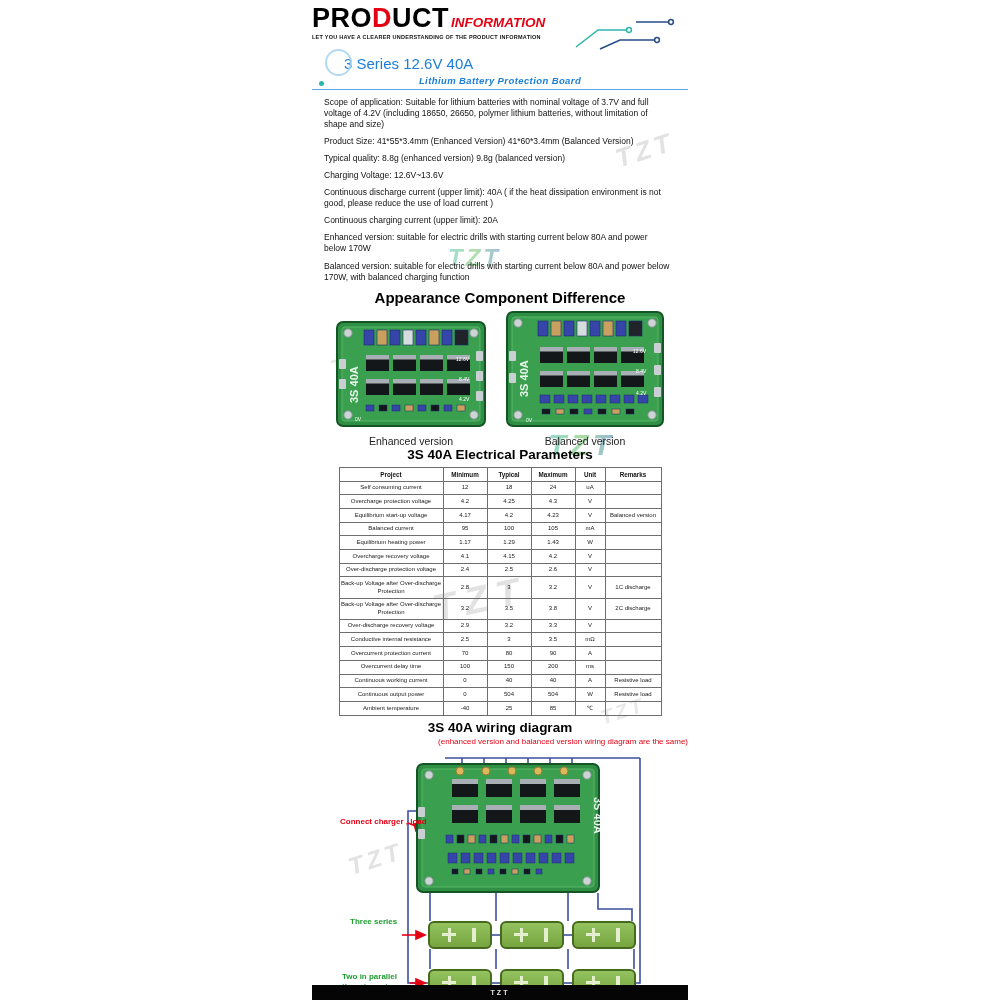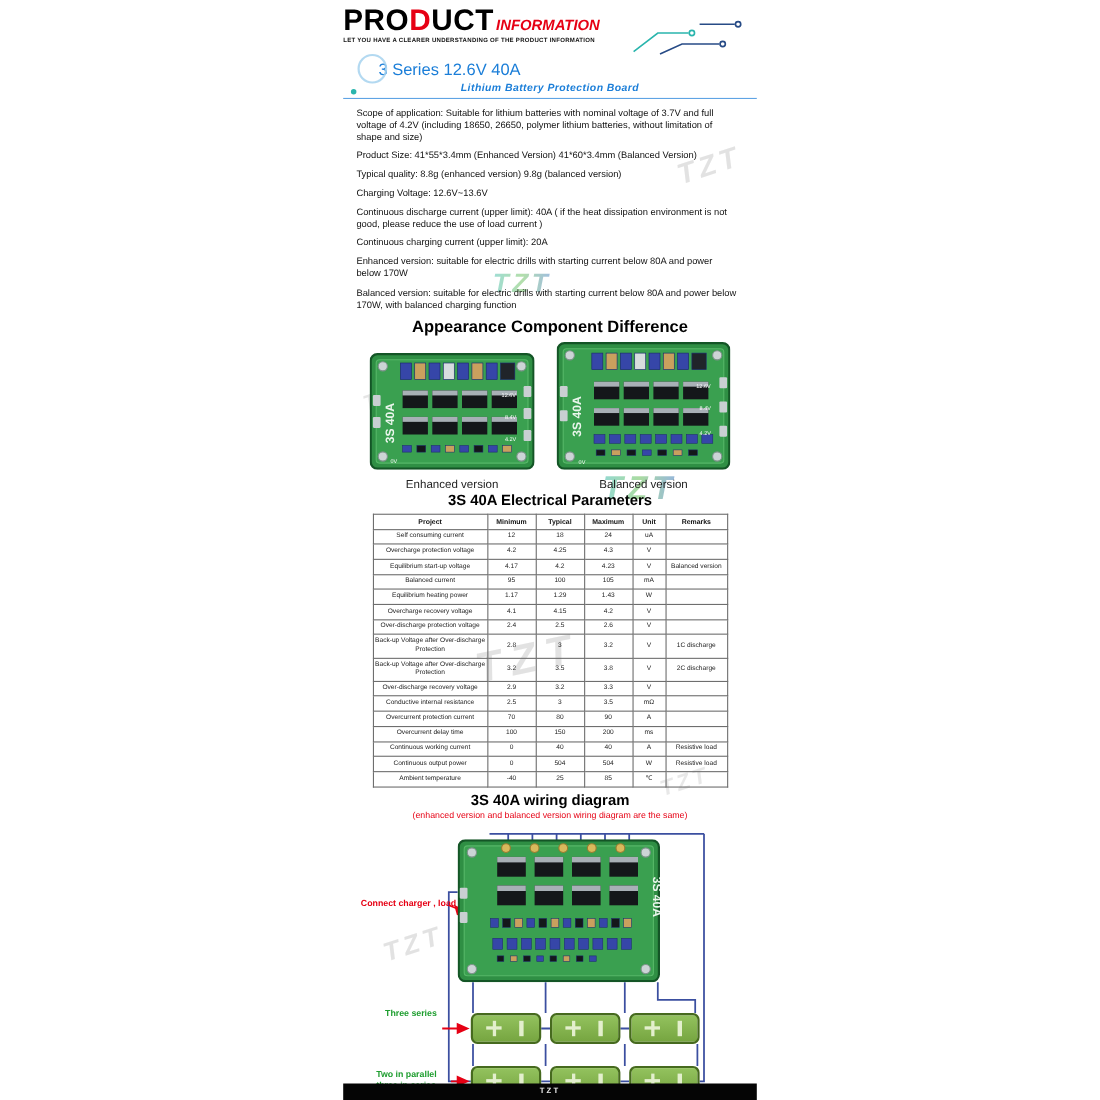--- a/index.html
+++ b/index.html
@@ -26,21 +26,21 @@
 
   
   .spec-list{list-style:none;margin:7px 18px 0 12px}
   .spec-item{font-size:8.5px;line-height:1.3;margin-bottom:6px;color:#111}
 
   
   .section{font-weight:bold;text-align:center;color:#000}
   .appearance-heading{font-size:15px;margin-top:6px}
   .params-heading{font-size:13.5px;}
   .wiring-heading{font-size:13.5px;margin-top:4px}
-  .wiring-note{font-size:8px;color:#e60014;text-align:center;margin-top:2px}
+  .wiring-note{font-size:8px;color:#e60014;text-align:right;margin-top:2px}
 
   
   .boards{display:flex;justify-content:center;align-items:flex-end;gap:20px;margin-top:5px}
   .board-col{display:flex;flex-direction:column;align-items:center}
   .board-label{font-size:10.5px;margin-top:8px;color:#222}
 
   
   table.params{border-collapse:collapse;margin:5px auto 0;width:322px;table-layout:fixed}
   .params th{font-size:6.3px;font-weight:bold;border:1px solid #6e6e6e;padding:3px 1px;text-align:center}
   .params td{font-size:6px;border:1px solid #6e6e6e;padding:2.6px 1px;text-align:center;color:#222;line-height:1.25}
@@ -550,21 +550,21 @@
       </div>
     <div class="battery" style="left:188px;top:218px">
         <span class="plus"></span>
         <span class="term"></span>
       </div>
     <div class="battery" style="left:260px;top:218px">
         <span class="plus"></span>
         <span class="term"></span>
       </div>
 
-    <div class="wire-label lbl-red" style="left:16px;top:66px;white-space:nowrap">Connect charger , load</div>
+    <div class="wire-label lbl-red" style="left:28px;top:66px;white-space:nowrap">Connect charger , load</div>
     <div class="wire-label lbl-green" style="left:38px;top:166px;white-space:nowrap">Three series</div>
     <div class="wire-label lbl-green" style="left:30px;top:221px;width:66px">Two in parallel three in series</div>
   </div>
 
   <div class="footer-bar">
     <span class="footer-label">TZT</span>
   </div>
 </div>
 
 </body></html>

